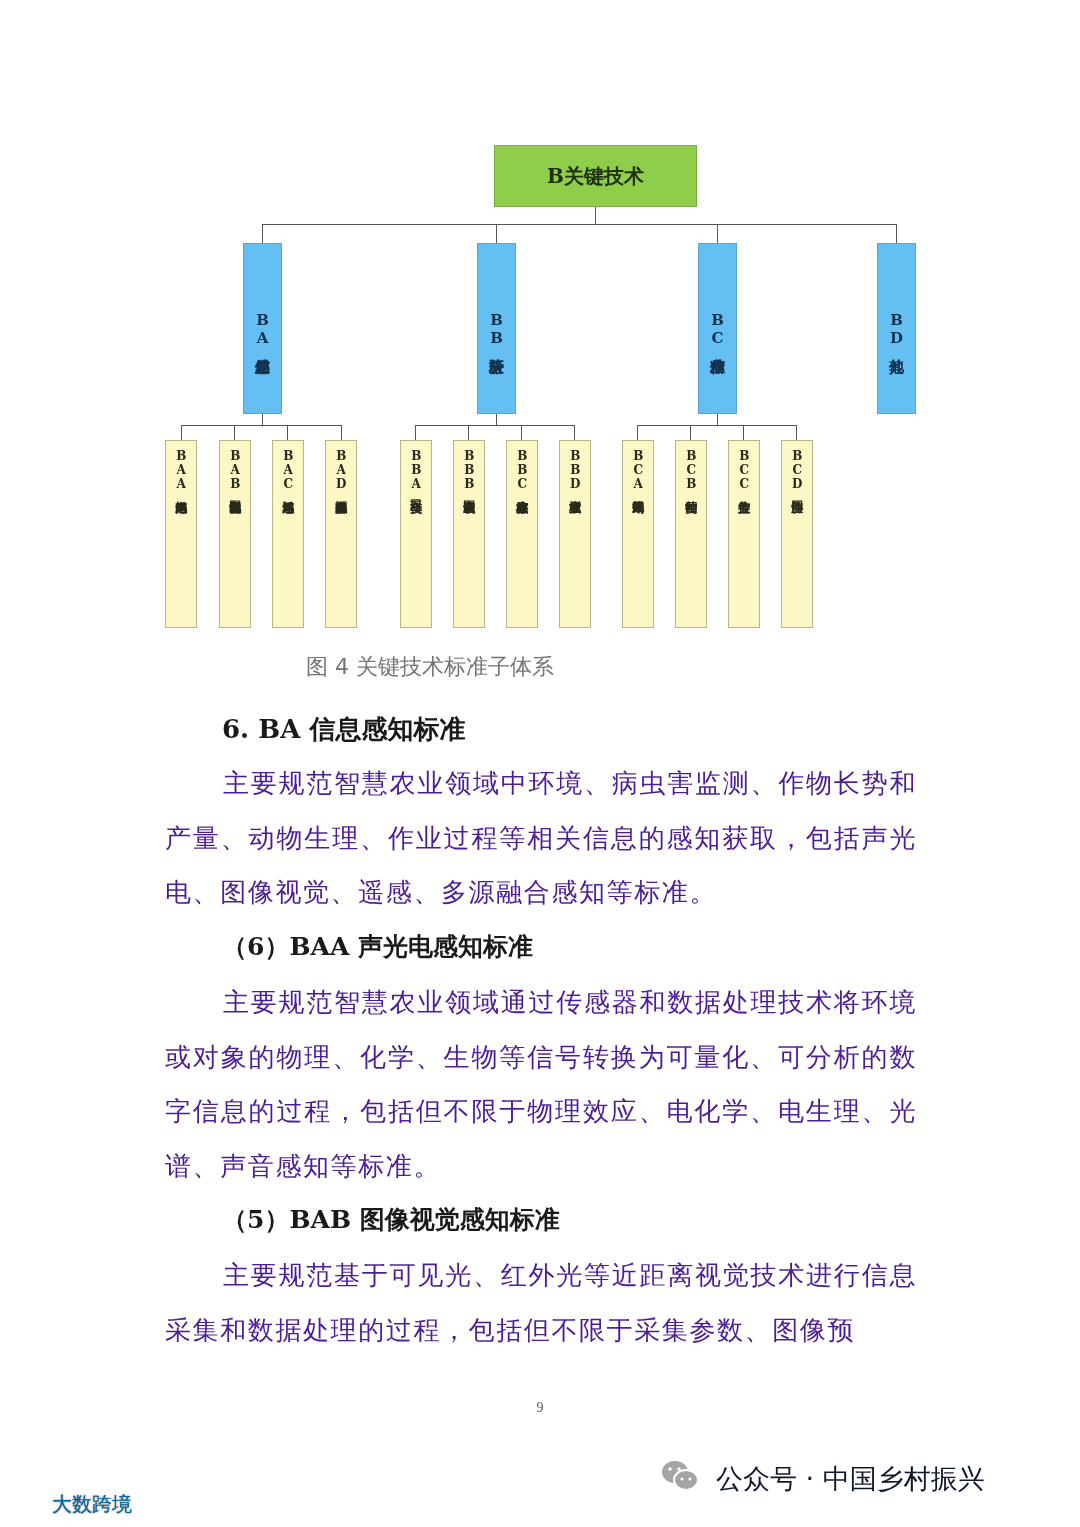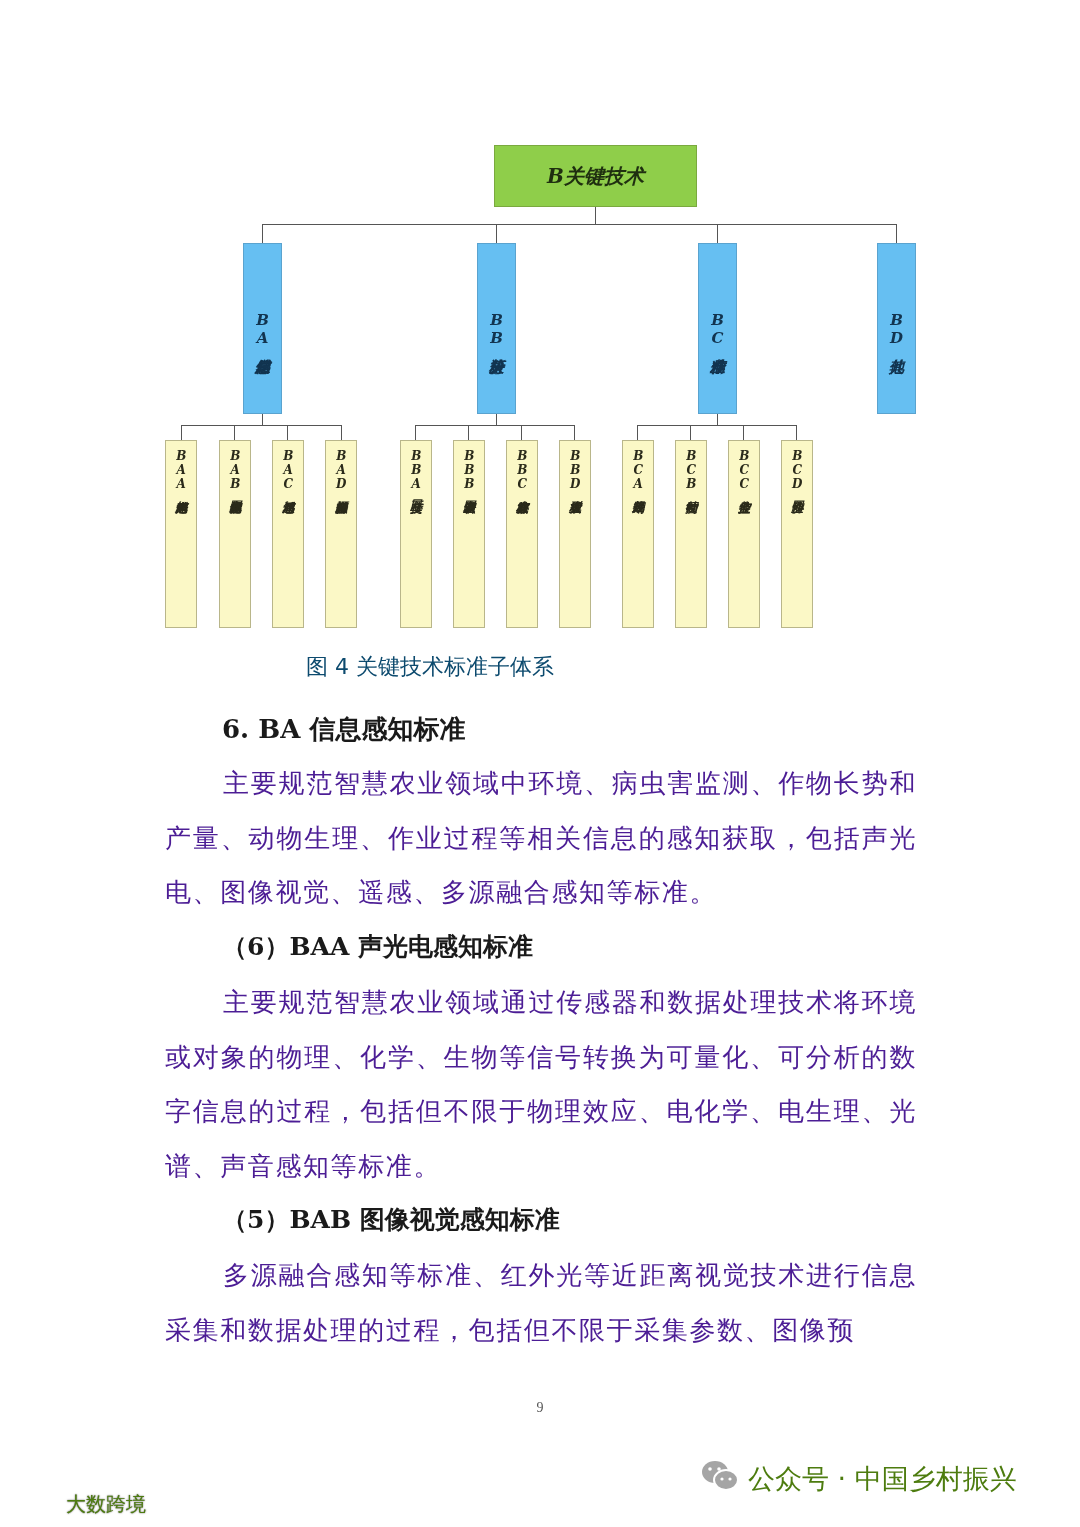--- a/index.html
+++ b/index.html
@@ -5,65 +5,65 @@
     html, body { margin: 0; padding: 0; }
     body {
       width: 1080px; height: 1527px; background: #ffffff; position: relative; overflow: hidden;
       font-family: "DejaVu Serif", "Liberation Serif", serif; color: #222;
     }
     .abs { position: absolute; }
     .line { position: absolute; background: #555; }
     .box {
       position: absolute; box-sizing: border-box;
       display: flex; flex-direction: column; align-items: center;
-      font-family: "DejaVu Serif", "Liberation Serif", serif; font-weight: bold; font-style: italic;
+      font-family: "DejaVu Serif", "Liberation Serif", serif; font-weight: bold;
     }
     .root-box {
       left: 494px; top: 145px; width: 203px; height: 62px;
       background: #8fce4a; border: 1px solid #7aa93f; justify-content: center;
       font-size: 20px; color: #1f2f10;
     }
     .mid-box {
       top: 243px; width: 39px; height: 171px;
       background: #66bff2; border: 1px solid #5aa3cf; justify-content: center;
       color: #123450; font-size: 15px; line-height: 18px;
     }
     .leaf-box {
       top: 440px; width: 32px; height: 188px;
       background: #fbf8c6; border: 1px solid #b9b68a; justify-content: flex-start;
       padding-top: 8px; color: #2a2a1a; font-size: 12px; line-height: 16.5px;
     }
     .vchar { display: block; text-align: center; }
     .caption {
       left: 0; width: 860px; top: 652px; text-align: center;
-      font-family: "DejaVu Sans", "Liberation Sans", sans-serif; font-size: 22px; color: #0c4a6e;
+      font-family: "DejaVu Sans", "Liberation Sans", sans-serif; font-size: 22px; color: #737373;
     }
     .h1 {
       left: 222px; top: 712px; font-size: 26px; font-weight: bold; color: #1a1a1a;
       font-family: "DejaVu Serif", "Liberation Serif", serif;
     }
     .h2 {
       left: 222px; font-size: 25px; font-weight: bold; color: #1a1a1a;
       font-family: "DejaVu Serif", "Liberation Serif", serif;
     }
     .para {
       left: 165px; width: 752px; font-size: 26px; line-height: 54.5px; color: #4c1d95;
       text-indent: 58px; letter-spacing: 1.6px; text-align: justify;
       font-family: "DejaVu Serif", "Liberation Serif", serif;
     }
     .pagenum {
       left: 0; width: 1080px; text-align: center; top: 1400px; font-size: 14px; color: #555;
       font-family: "Liberation Serif", serif;
     }
     .wm-right {
-      left: 700px; top: 1458px; font-size: 27px; color: #4d7c0f; display: flex; align-items: center; gap: 8px;
+      left: 660px; top: 1458px; font-size: 27px; color: #0f172a; display: flex; align-items: center; gap: 16px;
       font-family: "DejaVu Sans", "Liberation Sans", sans-serif;
     }
     .wm-left {
-      left: 18px; top: 1490px; font-size: 20px; color: #4d7c0f; display: flex; align-items: center; gap: 6px;
+      left: 10px; top: 1490px; font-size: 20px; color: #0369a1; display: flex; align-items: center; 
       text-shadow: 0 0 2px #888, 0 0 1px #888; font-family: "DejaVu Sans", "Liberation Sans", sans-serif;
     }
   </style>
 </head>
 <body>
 
 <div>
 
   <div class="box root-box">
     <span>B关键技术</span>
@@ -172,21 +172,21 @@
 
 <div class="abs caption">图 4  关键技术标准子体系</div>
 
 <div class="abs h1">6. BA  信息感知标准</div>
 <div class="abs para" style="top:756px;">主要规范智慧农业领域中环境、病虫害监测、作物长势和产量、动物生理、作业过程等相关信息的感知获取，包括声光电、图像视觉、遥感、多源融合感知等标准。</div>
 
 <div class="abs h2" style="top:930px;">（6）BAA  声光电感知标准</div>
 <div class="abs para" style="top:975px;">主要规范智慧农业领域通过传感器和数据处理技术将环境或对象的物理、化学、生物等信号转换为可量化、可分析的数字信息的过程，包括但不限于物理效应、电化学、电生理、光谱、声音感知等标准。</div>
 
 <div class="abs h2" style="top:1203px;">（5）BAB  图像视觉感知标准</div>
-<div class="abs para" style="top:1248px;">多源融合感知等标准、红外光等近距离视觉技术进行信息采集和数据处理的过程，包括但不限于采集参数、图像预</div>
+<div class="abs para" style="top:1248px;">主要规范基于可见光、红外光等近距离视觉技术进行信息采集和数据处理的过程，包括但不限于采集参数、图像预</div>
 
 <div class="abs pagenum">9</div>
 
 <div class="abs wm-right">
   <span>
     <svg width="40" height="36" viewBox="0 0 40 36">
       <ellipse cx="15" cy="14" rx="13" ry="11" fill="#a5a5a5"></ellipse>
       <ellipse cx="26" cy="22" rx="12" ry="10" fill="#a5a5a5" stroke="#fff" stroke-width="2"></ellipse>
       <circle cx="10" cy="11" r="1.8" fill="#fff"></circle>
         <circle cx="19" cy="11" r="1.8" fill="#fff"></circle>

